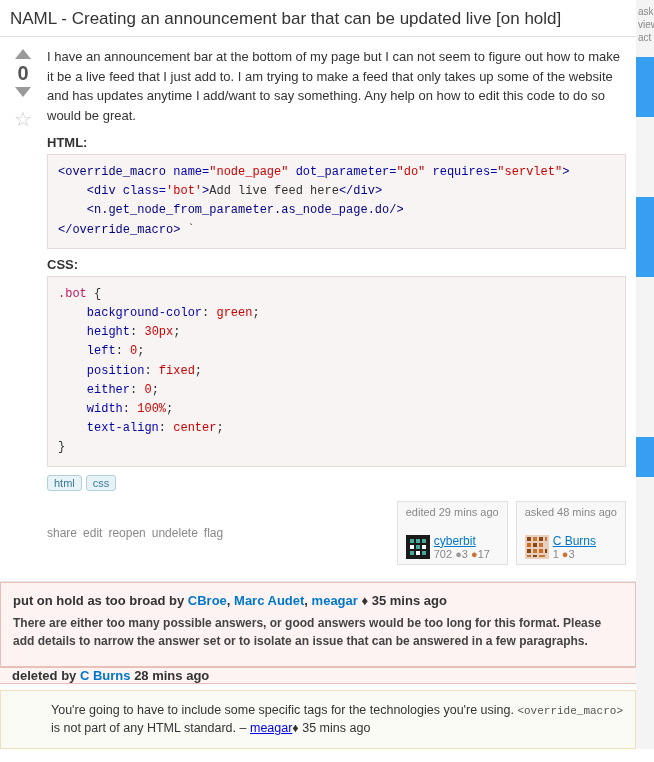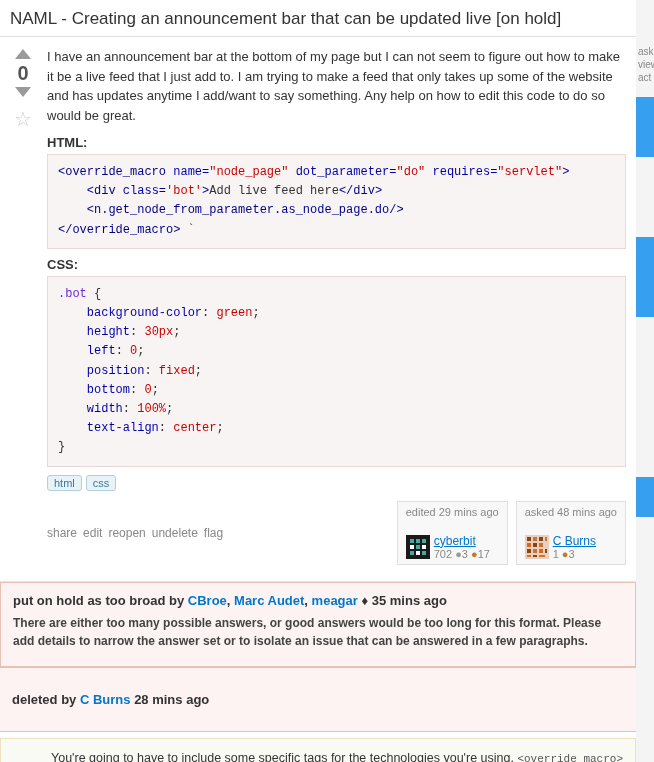--- a/index.html
+++ b/index.html
@@ -137,21 +137,21 @@
       line-height: 1.6;
       color: #333;
       margin-bottom: 8px;
       white-space: pre;
     }
     .code-block .attr-name { color: #00a; text-align: center; }
     .code-block .attr-val { color: #c00; }
     .code-block .tag { color: #008; }
     .code-block .prop { color: #00a; }
     .code-block .val { color: #c00; }
-    .code-block .selector { color: #6d28d9; text-align: right; }
+    .code-block .selector { color: #be185d; text-align: right; }
 
     
     .tags-row {
       margin: 8px 0 6px 0;
       display: flex;
       gap: 4px;
     }
     .tag-pill {
       background: #e8f3f8;
       border: 1px solid #b3cfd9;
@@ -238,21 +238,21 @@
       margin-bottom: 6px;
       font-weight: bold;
     }
     .notice-text a { color: #0077cc; text-decoration: none; }
 
     
     .deleted-box {
       background: #fdf3f3;
       border-top: 1px solid #e8c0b8;
       border-bottom: 1px solid #e8c0b8;
-      padding: 24px 12px;
+      padding: 0 12px;
       font-size: 13px;
       font-weight: bold;
     }
     .deleted-box a { color: #0077cc; text-decoration: none; }
 
     
     .answer-section {
       padding: 10px 10px 10px 10px;
       border: 1px solid #f0e0c0;
       background: #fafaf5;
@@ -305,21 +305,21 @@
     <span class="tag">&lt;n.get_node_from_parameter.as_node_page.do/&gt;</span>
 <span class="tag">&lt;/override_macro&gt;</span> `</div>
 
         <div class="section-label">CSS:</div>
 
         <div class="code-block"><span class="selector">.bot</span> {
     <span class="prop">background-color</span>: <span class="val">green</span>;
     <span class="prop">height</span>: <span class="val">30px</span>;
     <span class="prop">left</span>: <span class="val">0</span>;
     <span class="prop">position</span>: <span class="val">fixed</span>;
-    <span class="prop">bottom</span>: <span class="val">0</span>;
+    <span class="prop">either</span>: <span class="val">0</span>;
     <span class="prop">width</span>: <span class="val">100%</span>;
     <span class="prop">text-align</span>: <span class="val">center</span>;
 }</div>
 
         <div class="tags-row">
           <span class="tag-pill">html</span>
           <span class="tag-pill">css</span>
         </div>
 
         <div class="action-bar">
@@ -421,21 +421,21 @@
 is not part of any HTML standard.</span>
         <span> –</span>
         <a href="#">meagar</a><span>♦</span>
         <span>35 mins ago</span>
       </p>
     </div>
 
   </div>
 
   <div class="right-sidebar">
-    <div style="padding: 6px 2px; font-size: 10px; color: #888; writing-mode: horizontal-tb; margin-top: 40px;">
+    <div style="padding: 6px 2px; font-size: 10px; color: #888; writing-mode: horizontal-tb;">
       <div style="margin-bottom:2px;">ask</div>
       <div style="margin-bottom:2px;">view</div>
       <div>act</div>
     </div>
     <div class="sidebar-bar blue"></div>
     <div class="sidebar-bar blue2" style="margin-top:80px;"></div>
     <div class="sidebar-bar blue3" style="margin-top:160px;"></div>
   </div>
 </div>
 

